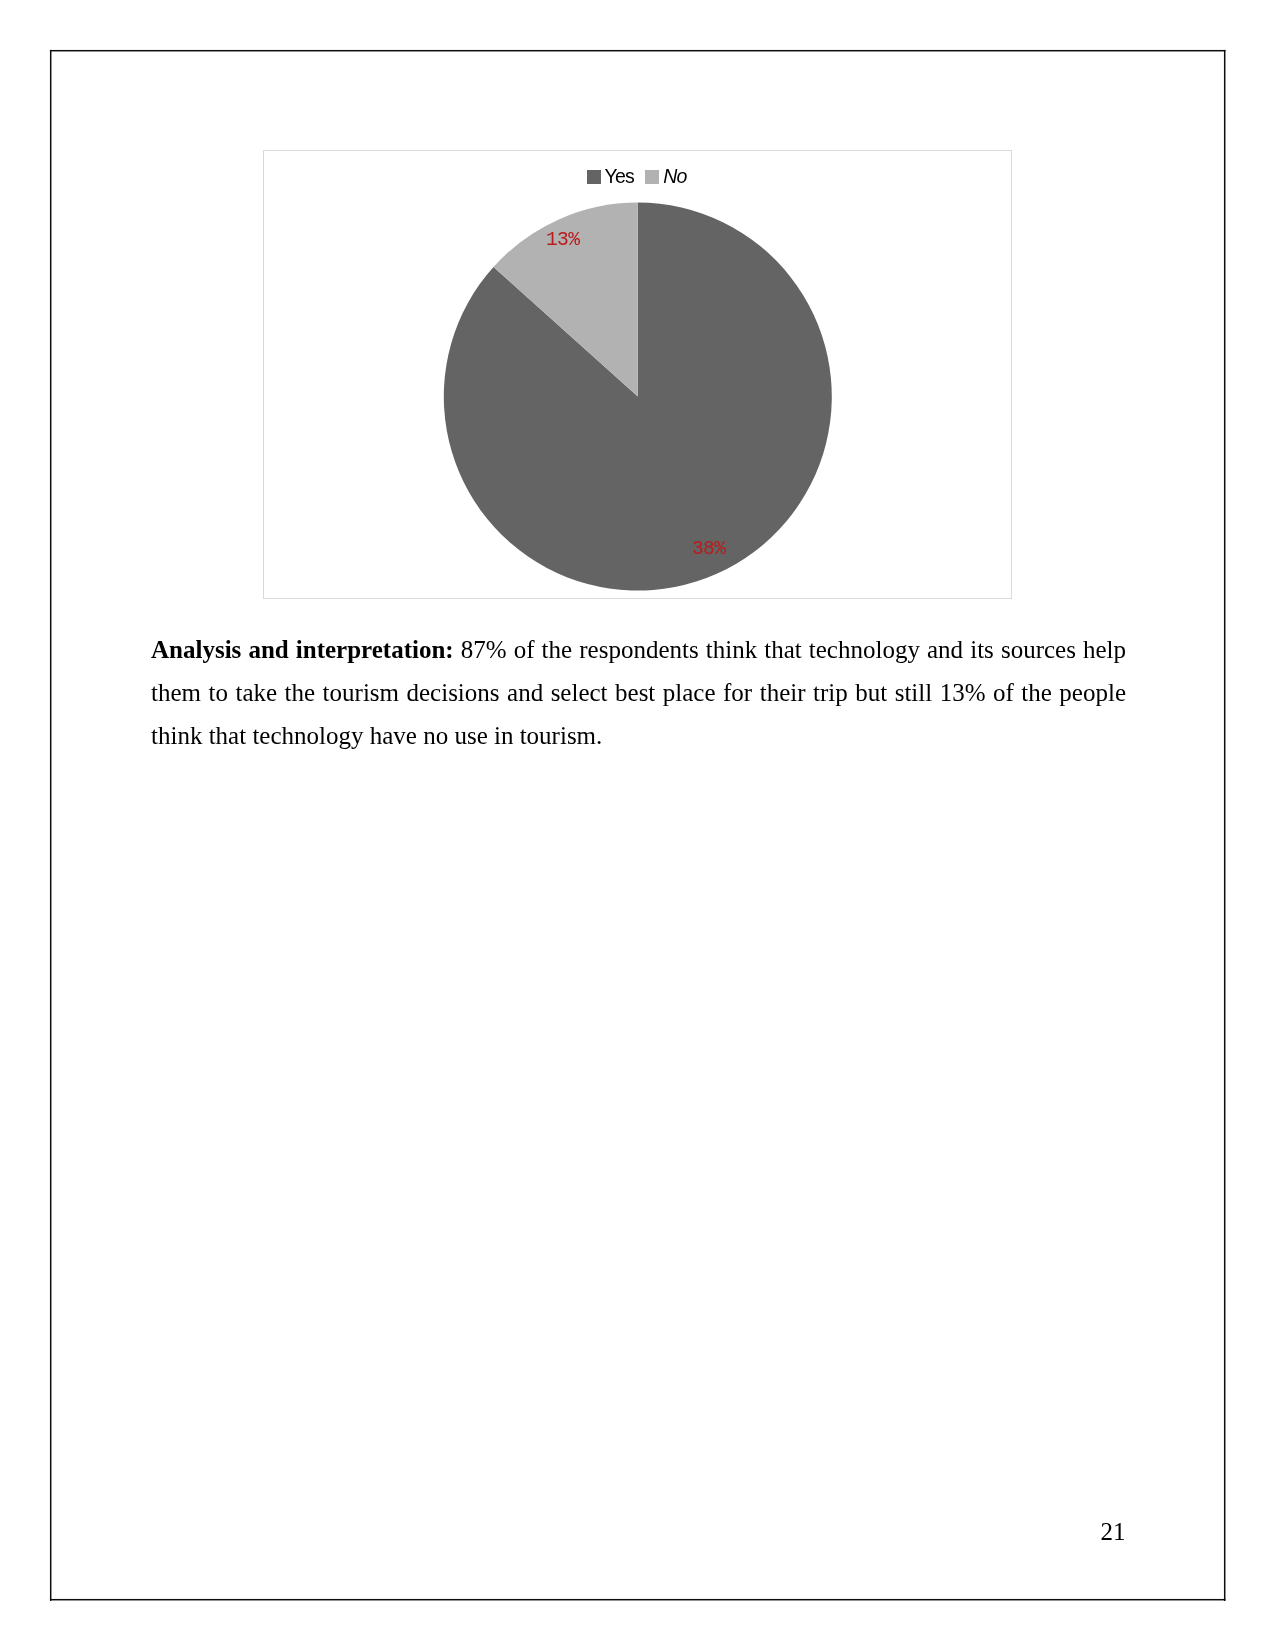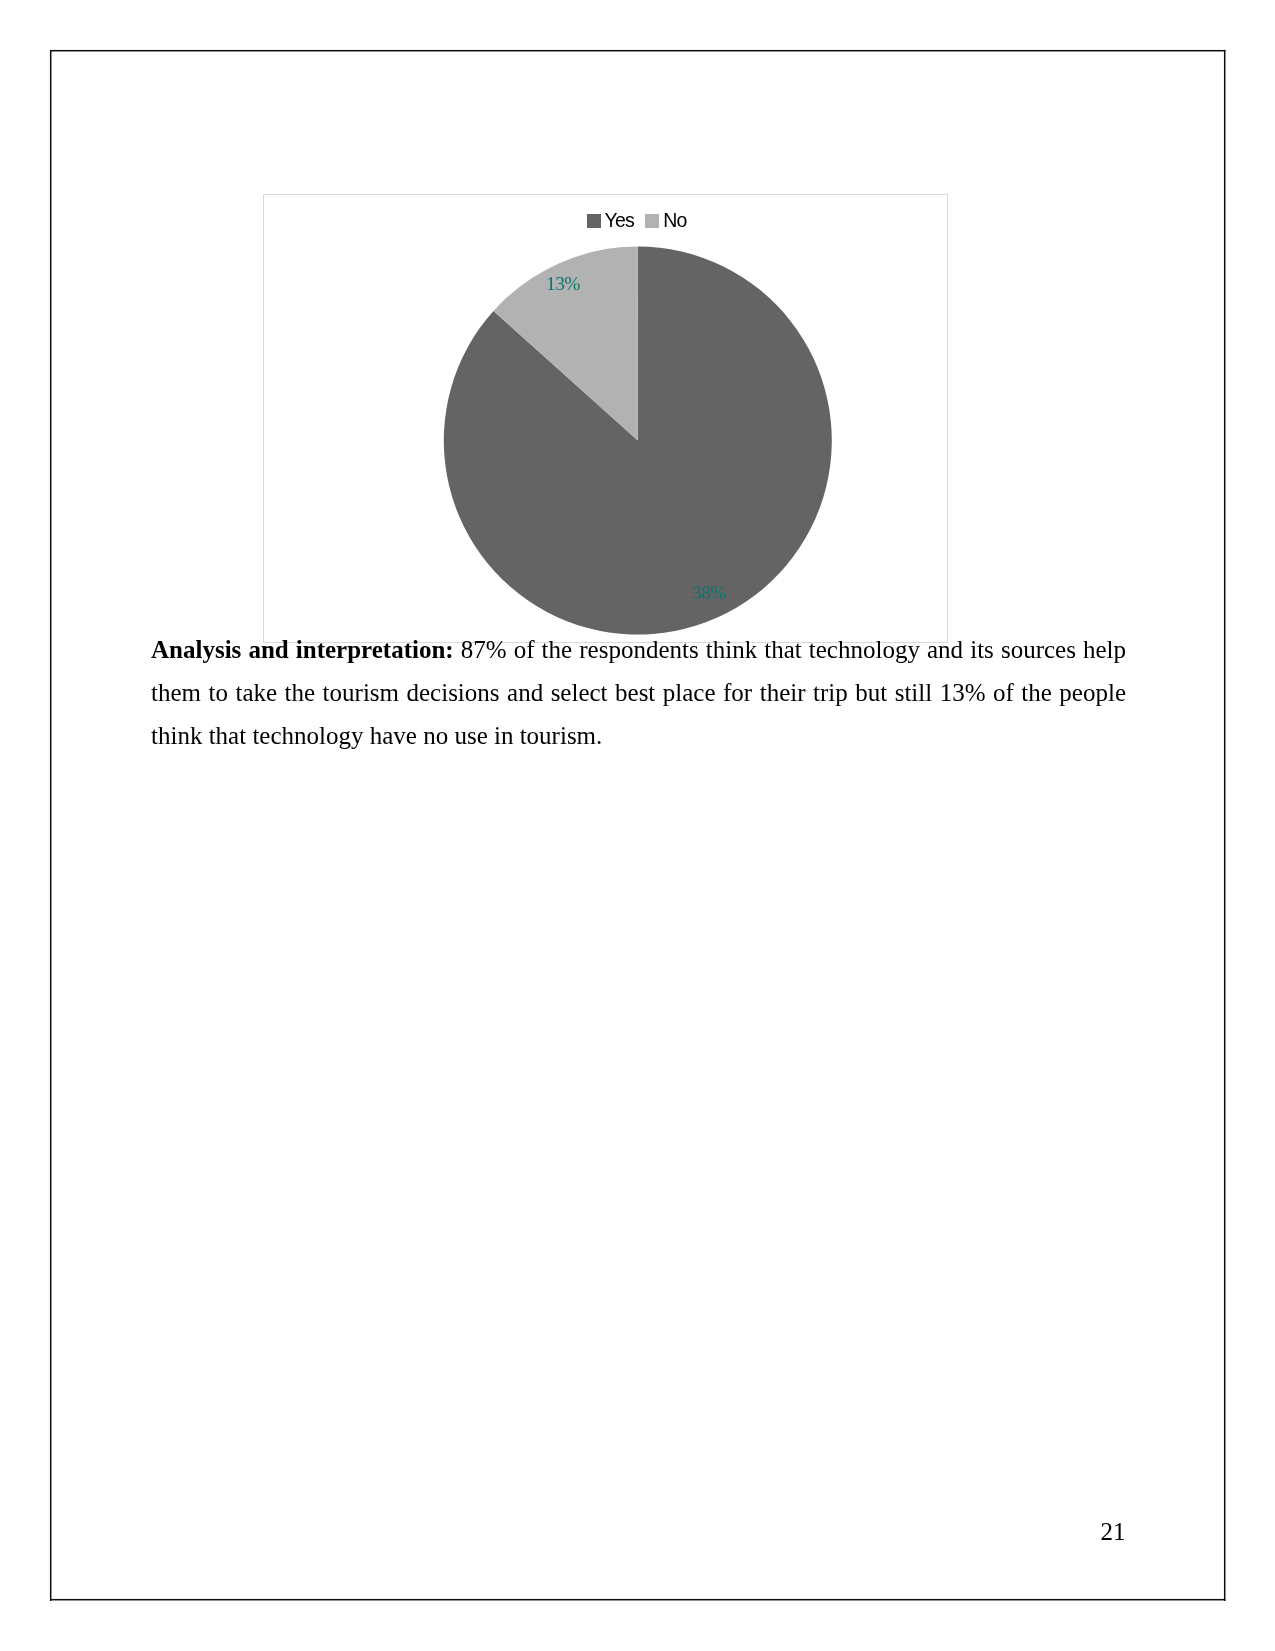--- a/index.html
+++ b/index.html
@@ -10,46 +10,45 @@
   }
 
   
   .page-border {
     position:absolute; left:0; top:0; width:1275px; height:1651px;
     fill:#0d0d0d; pointer-events:none;
   }
 
   
   .chart-frame {
-    position:absolute; left:263px; top:150px; width:685px; height:449px;
+    position:absolute; left:263px; top:150px; width:749px; height:449px;
     box-sizing:border-box; background:#ffffff;
     border:1px solid #d9d9d9;
-    margin-top:44px;
   }
   .chart-svg { position:absolute; left:0; top:0; }
 
   
   .legend {
     position:absolute; left:0; top:0; width:100%; height:0;
     font-family:"Liberation Sans", sans-serif;
   }
   .legend-entry { position:absolute; top:19.2px; }
   .legend-swatch {
     position:absolute; top:0px; width:13.5px; height:13.5px; display:block;
   }
   .legend-label {
     position:absolute; top:-6.5px;
     font-size:19.5px; line-height:24px; color:#000000;
     letter-spacing:-0.8px; white-space:nowrap;
   }
 
   
   .pie-label {
-    position:absolute; font-family:Liberation Serif, serif;
-    font-size:19.5px; line-height:20px; color:#0f766e; white-space:nowrap;
+    position:absolute; font-family:Liberation Mono, monospace;
+    font-size:19.5px; line-height:20px; color:#b91c1c; white-space:nowrap;
     letter-spacing:-0.6px;
   }
 
   
   .paragraph {
     position:absolute; left:151px; top:629.45px; width:975px;
     margin:0; font-size:25px; line-height:42.9px; text-align:justify;
     text-justify:inter-word;
   }
   .paragraph b { font-weight:bold;margin-top:44px; }
@@ -77,21 +76,21 @@
     <path id="pie-slice-1" d="M 229.49 115.94 A 194 194 0 0 1 373.80 51.60 L 373.8 245.6 Z" fill="#b2b2b2"></path>
   </svg>
 
   <div class="legend">
     <span class="legend-entry">
       <span class="legend-swatch" style="left: 323px; background: rgb(100, 100, 100);"></span>
       <span class="legend-label" style="left:340.5px;">Yes</span>
     </span>
     <span class="legend-entry">
       <span class="legend-swatch" style="left: 381px; background: rgb(178, 178, 178);"></span>
-      <span class="legend-label" style="left:399.3px;">No</span>
+      <span class="legend-label" style="left:399.3px;font-style:italic;">No</span>
     </span>
   </div>
 
   <span class="pie-label" style="left:282px; top:79px;">13%</span>
   <span class="pie-label" style="left:428px; top:387.5px;">38%</span>
 </div>
 
 <p class="paragraph"><b>Analysis and interpretation:</b><span> 87% of the respondents think that technology and its sources help them to take the tourism decisions and select best place for their trip but still 13% of the people think that technology have no use in tourism.</span></p>
 
 <div class="page-number">21</div>

